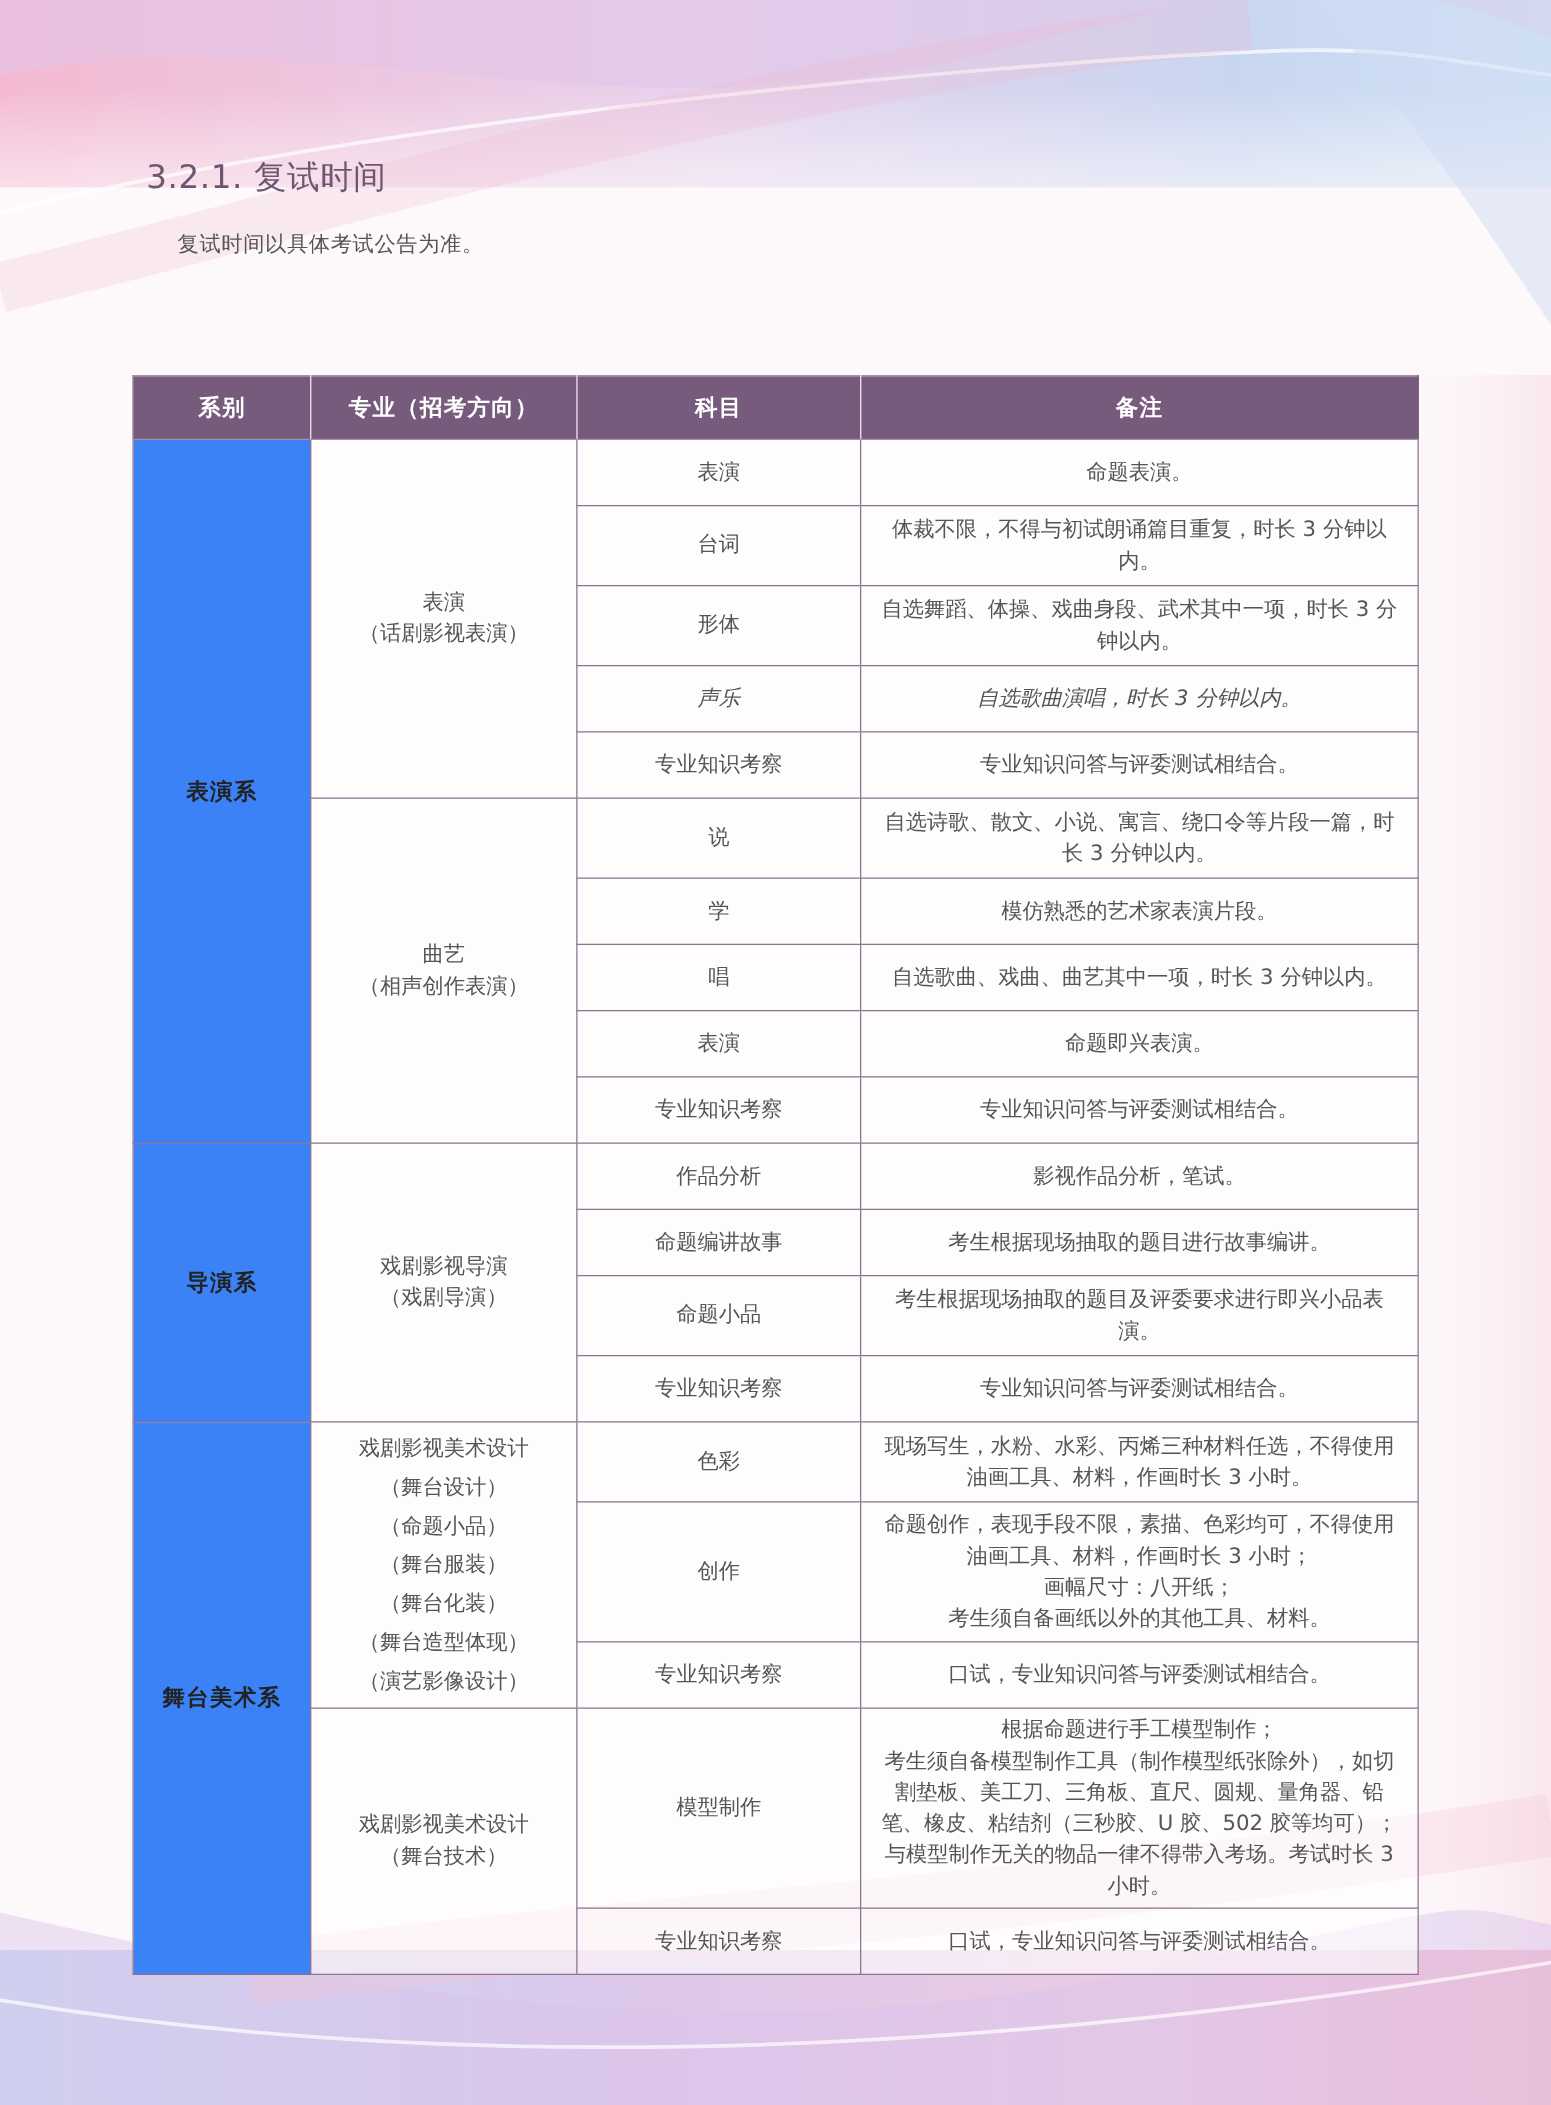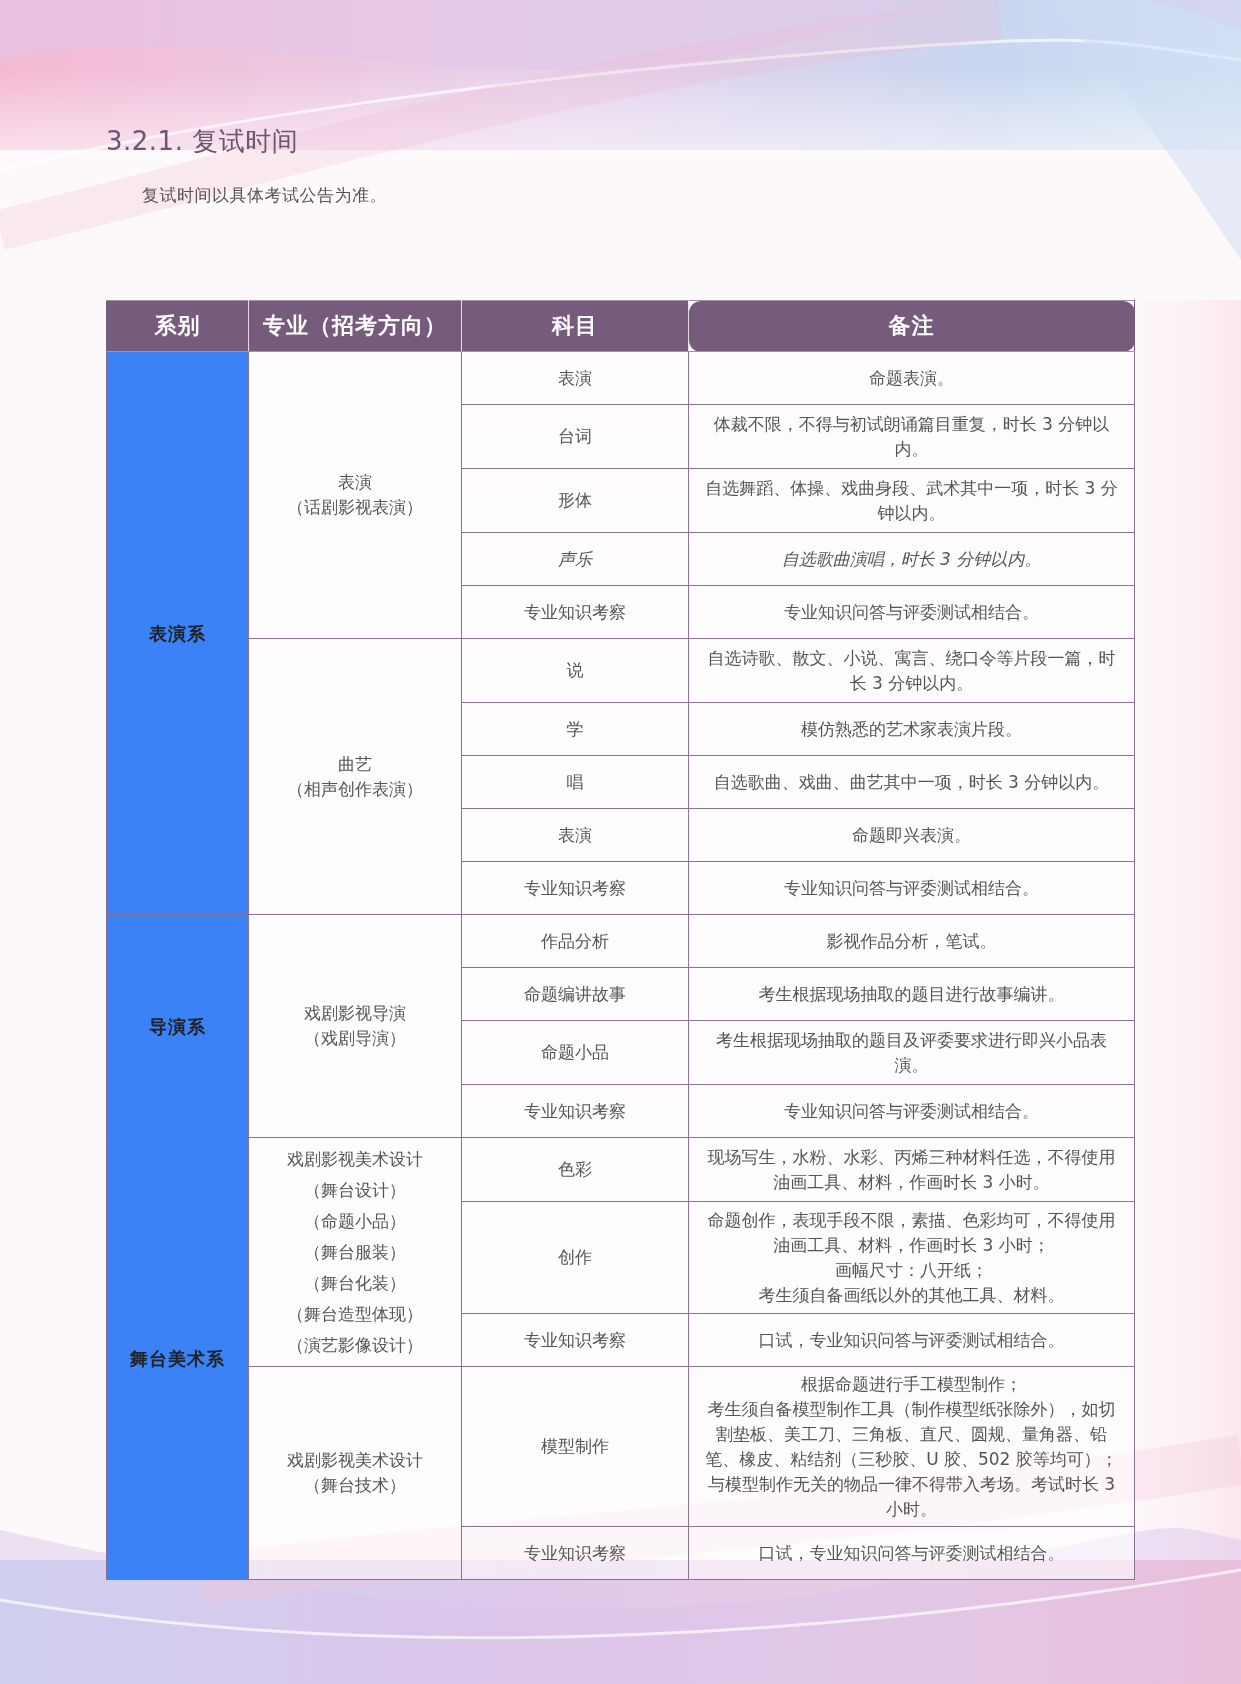--- a/index.html
+++ b/index.html
@@ -18,26 +18,26 @@
     position: absolute; left: 142px; top: 184px; margin: 0;
     font-size: 17px; color: #555; letter-spacing: 0.5px;
   }
   table {
     position: absolute; left: 106px; top: 300px;
     width: 1028px; border-collapse: collapse; table-layout: fixed;
     font-size: 17px; color: #555;
   }
   col.c1 { width: 142px; } col.c2 { width: 213px; } col.c3 { width: 227px; } col.c4 { width: 446px; }
   th {
-    background: #765b7d; color: #fff; font-weight: bold; font-size: 22px;
+    background: #765b7d; color: #fff; font-weight: bold; font-size: 18px;
     height: 48px; border: 1px solid #a48fa8; border-left-color: #e8dce9; border-right-color: #e8dce9;
     letter-spacing: 1px;
     margin-left: 45px;
   }
-  th:first-child { border-left-color: #765b7d; } th:last-child { border-right-color: #765b7d; border-radius: 12px; }
+  th:first-child { border-left-color: #765b7d; } th:last-child { border-right-color: #765b7d; }
   td {
     border: 1.5px solid #8a7290; padding: 0 12px; vertical-align: middle;
     line-height: 25px;
   }
   td.dept {
     background: #3b82f6; text-align: center; font-weight: bold; color: #222; font-size: 18px;
     letter-spacing: 1px;
   }
   td.major { text-align: center; background: rgba(255,255,255,0.55); }
   td.subj { text-align: center; background: rgba(255,255,255,0.6); }
@@ -79,21 +79,21 @@
   <path d="M0 230 C 250 170, 600 60, 1000 20" stroke="#f0b8cf" stroke-width="40" fill="none" opacity="0.25"></path>
   <path d="M1050 0 C 1150 120, 1200 200, 1241 260 L1241 0 Z" fill="#cfdcf3" opacity="0.5"></path>
   <rect x="1100" y="300" width="141" height="1300" fill="url(#sideR)" opacity="0.5"></rect>
   <rect x="0" y="1560" width="1241" height="124" fill="url(#gbot)"></rect>
   <path d="M0 1530 C 300 1600, 600 1640, 900 1580 S 1150 1520, 1241 1540 L1241 1684 L0 1684 Z" fill="#d9c3ea" opacity="0.45"></path>
   <path d="M0 1600 C 300 1650, 700 1660, 1241 1570" stroke="#fff" stroke-width="3" fill="none" opacity="0.7"></path>
   <path d="M200 1580 C 500 1540, 800 1530, 1241 1460" stroke="#f6c5d8" stroke-width="50" fill="none" opacity="0.3"></path>
 </svg>
 
 <div class="page">
-  <h2 class="h2" style="top:124px;">3.2.1. 复试时间</h2>
+  <h2 class="h2" style="top:124px;margin-left:11px;">3.2.1. 复试时间</h2>
   <p class="para">复试时间以具体考试公告为准。</p>
 
   <table>
     <colgroup>
         <col class="c1">
         <col class="c2">
         <col class="c3">
         <col class="c4">
       </colgroup>
     <thead>

